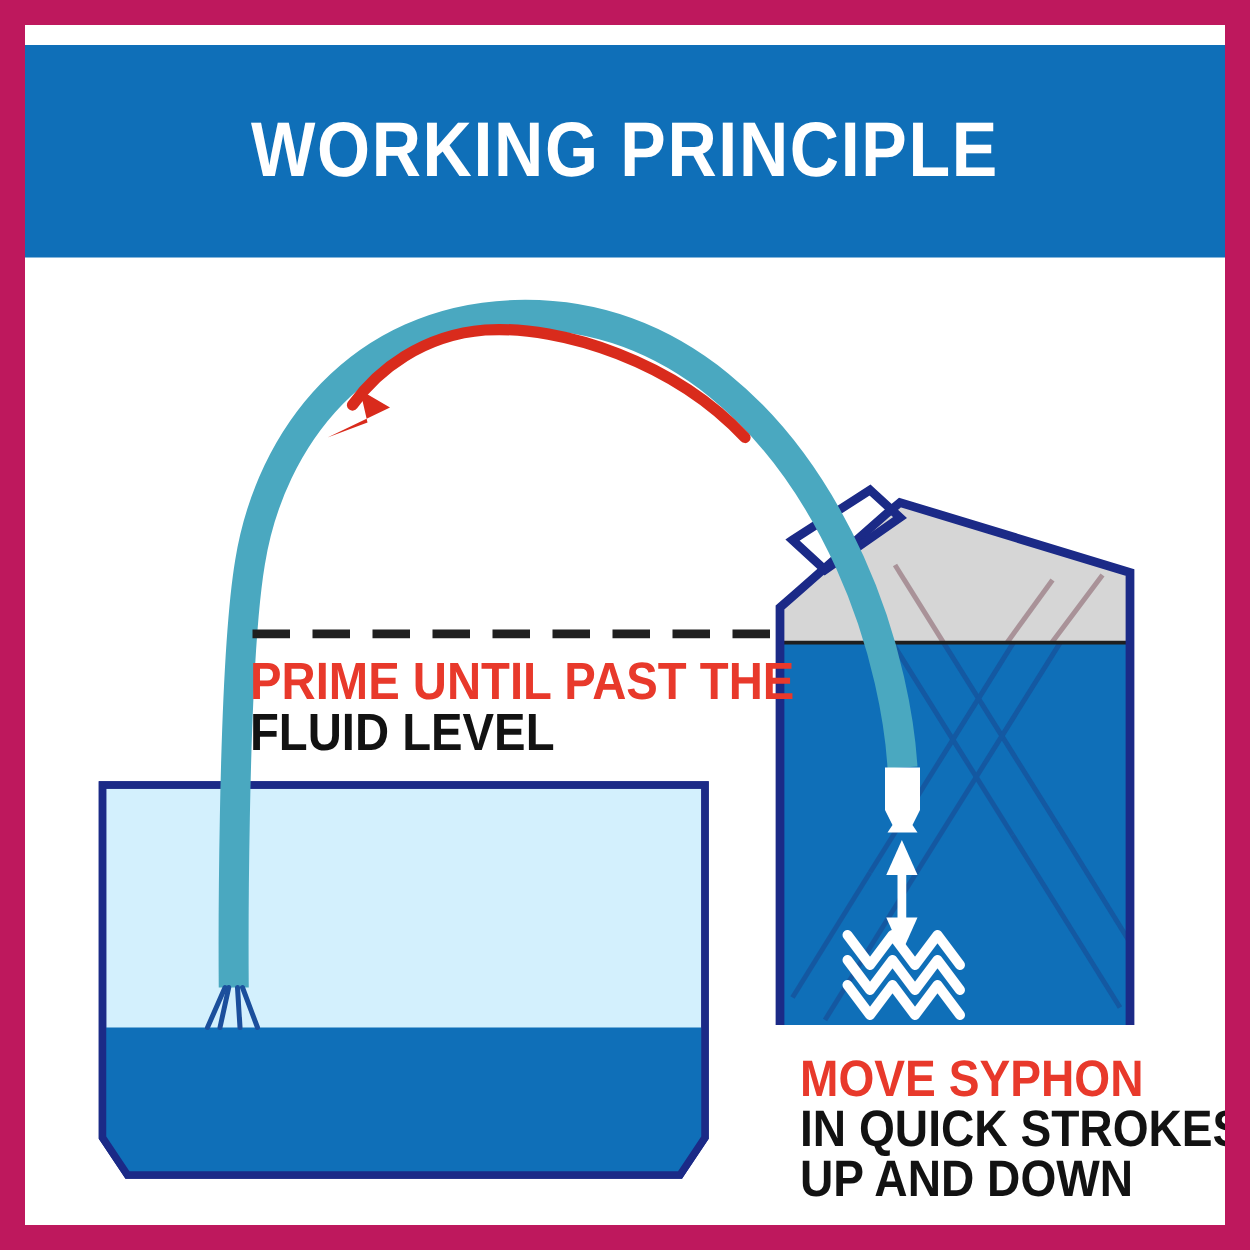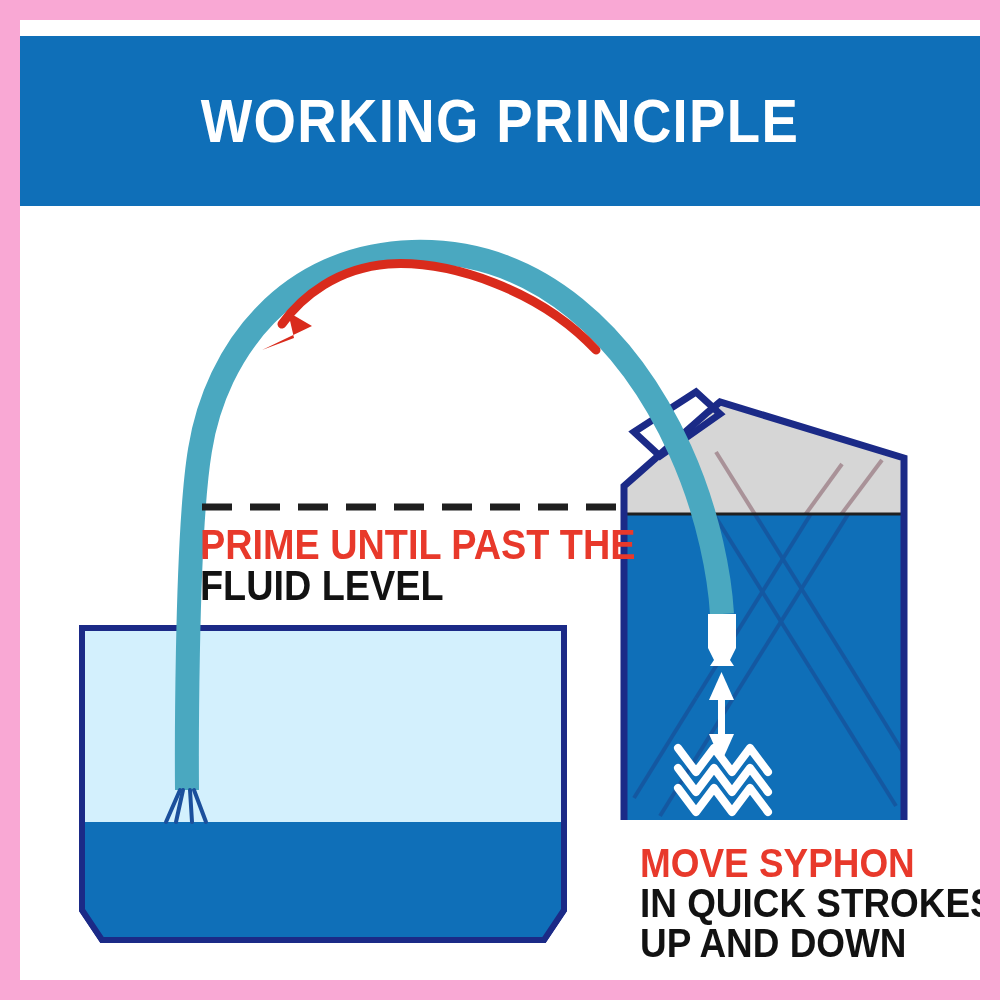--- a/index.html
+++ b/index.html
@@ -9,21 +9,21 @@
     width: 1000px;
     height: 1000px;
     overflow: hidden;
     font-family: "Liberation Sans", sans-serif;
   }
 
   #stage {
     position: relative;
     width: 1000px;
     height: 1000px;
-    background: #f9a8d4;
+    background: #be185d;
   }
 
   
   #canvas {
     position: absolute;
     left: 20px;
     top: 20px;
     width: 960px;
     height: 960px;
     background: #ffffff;

